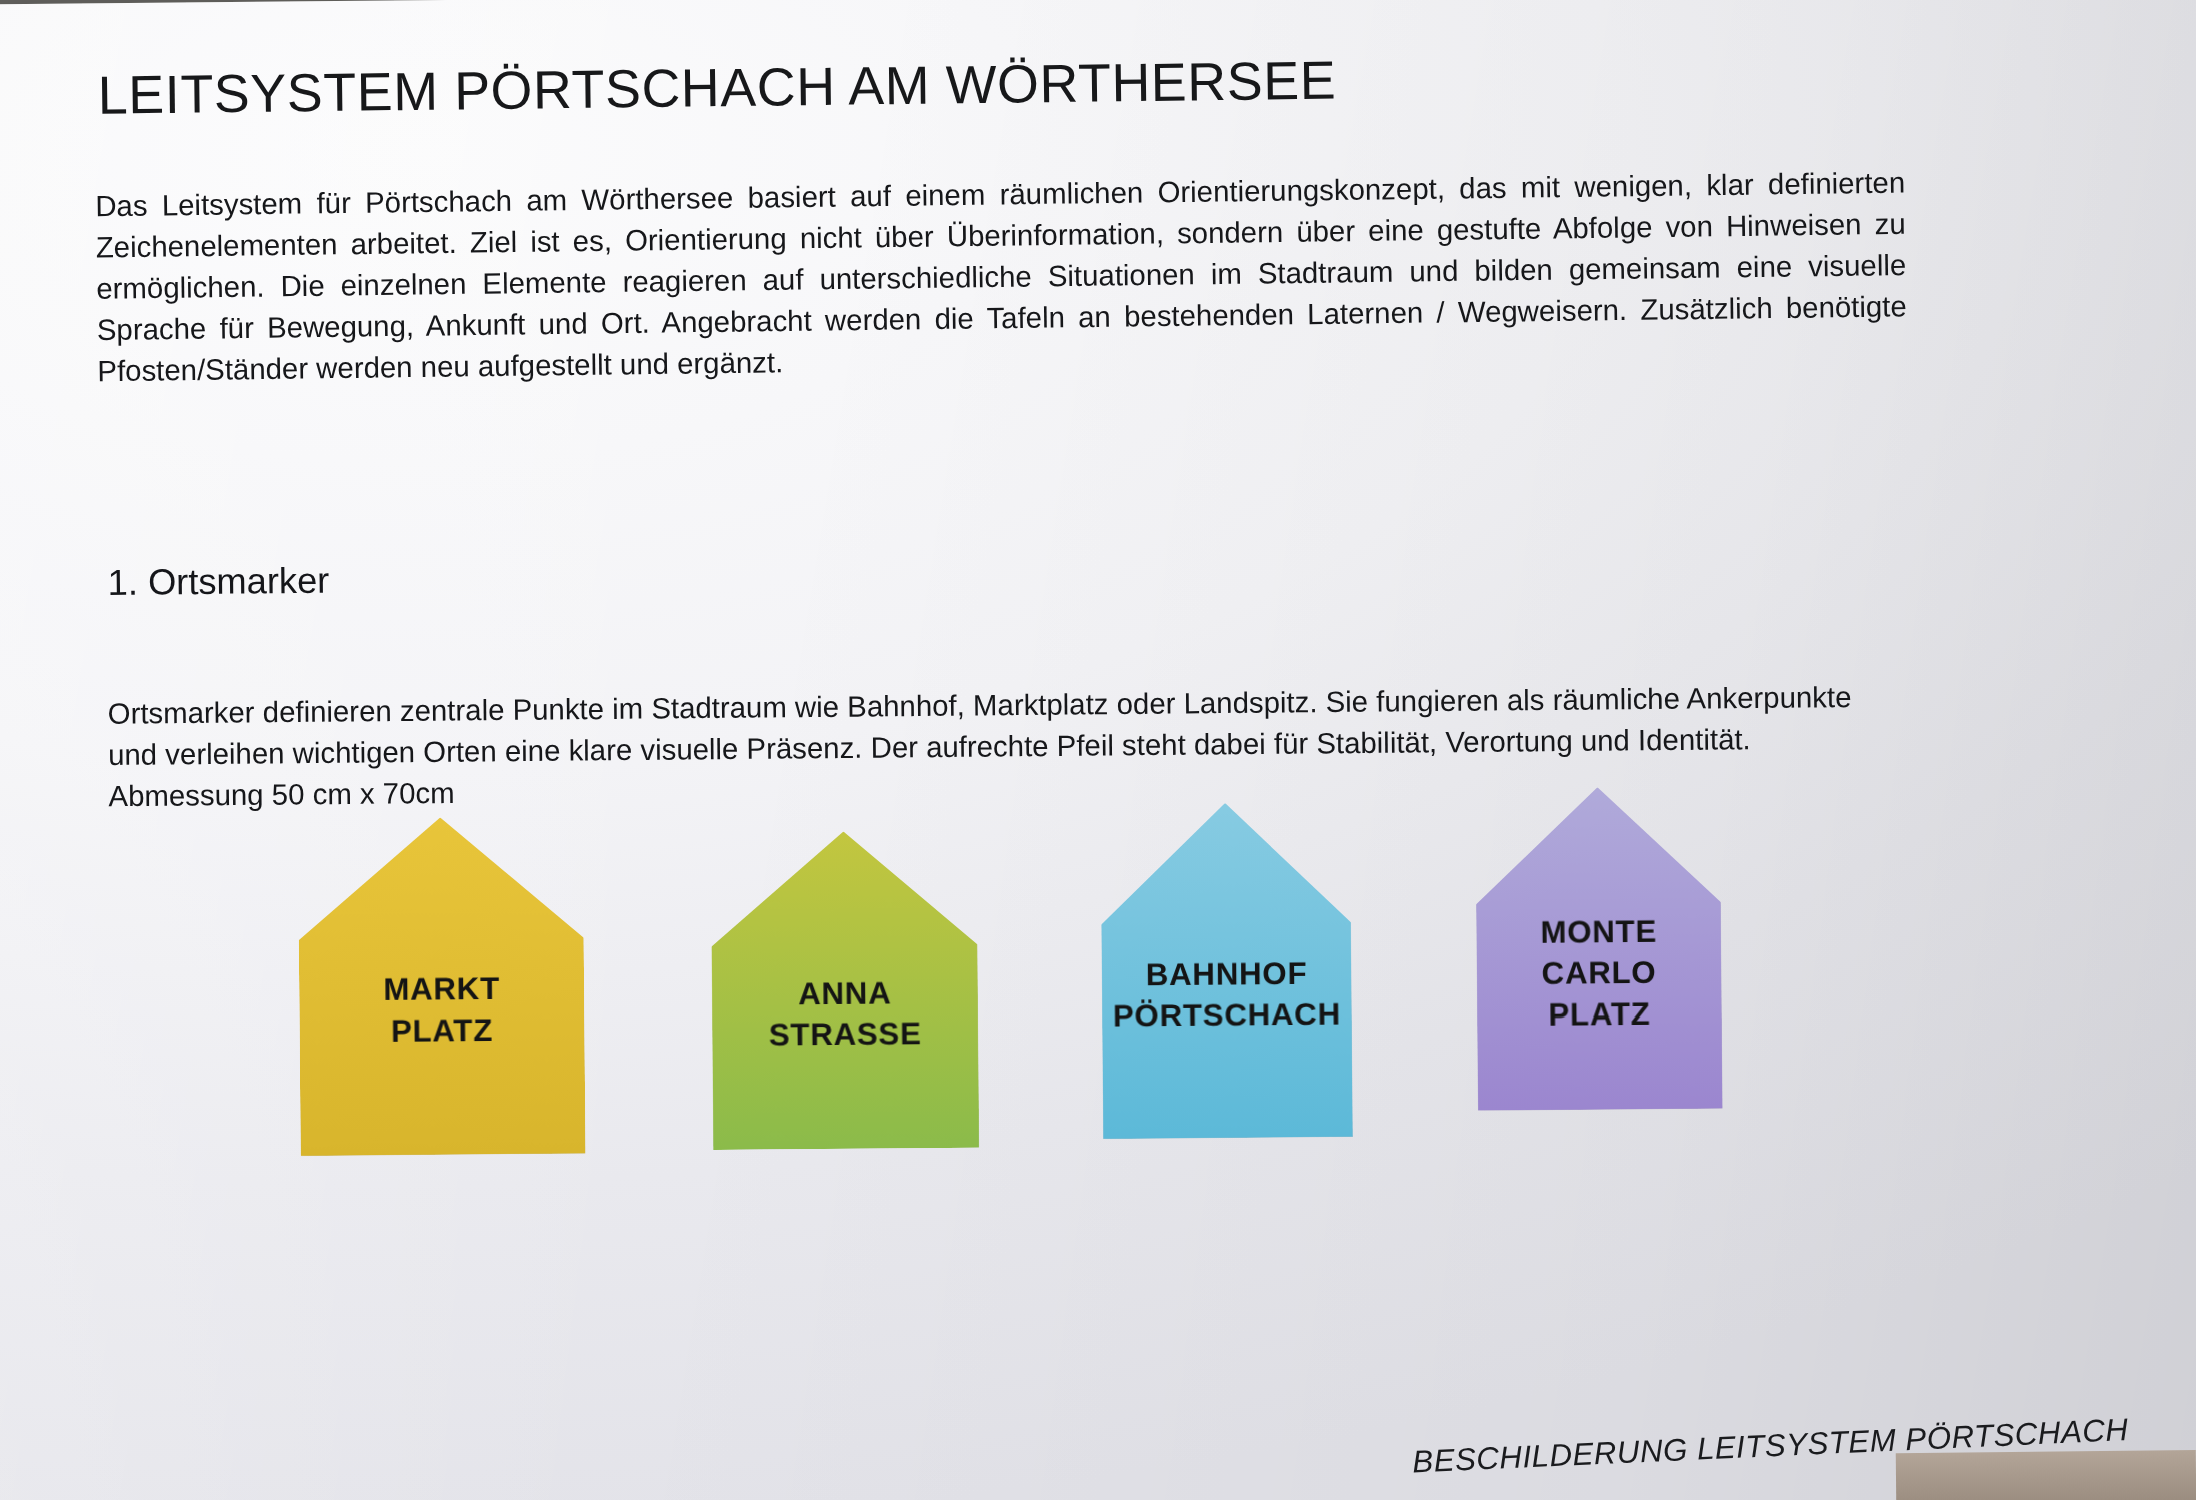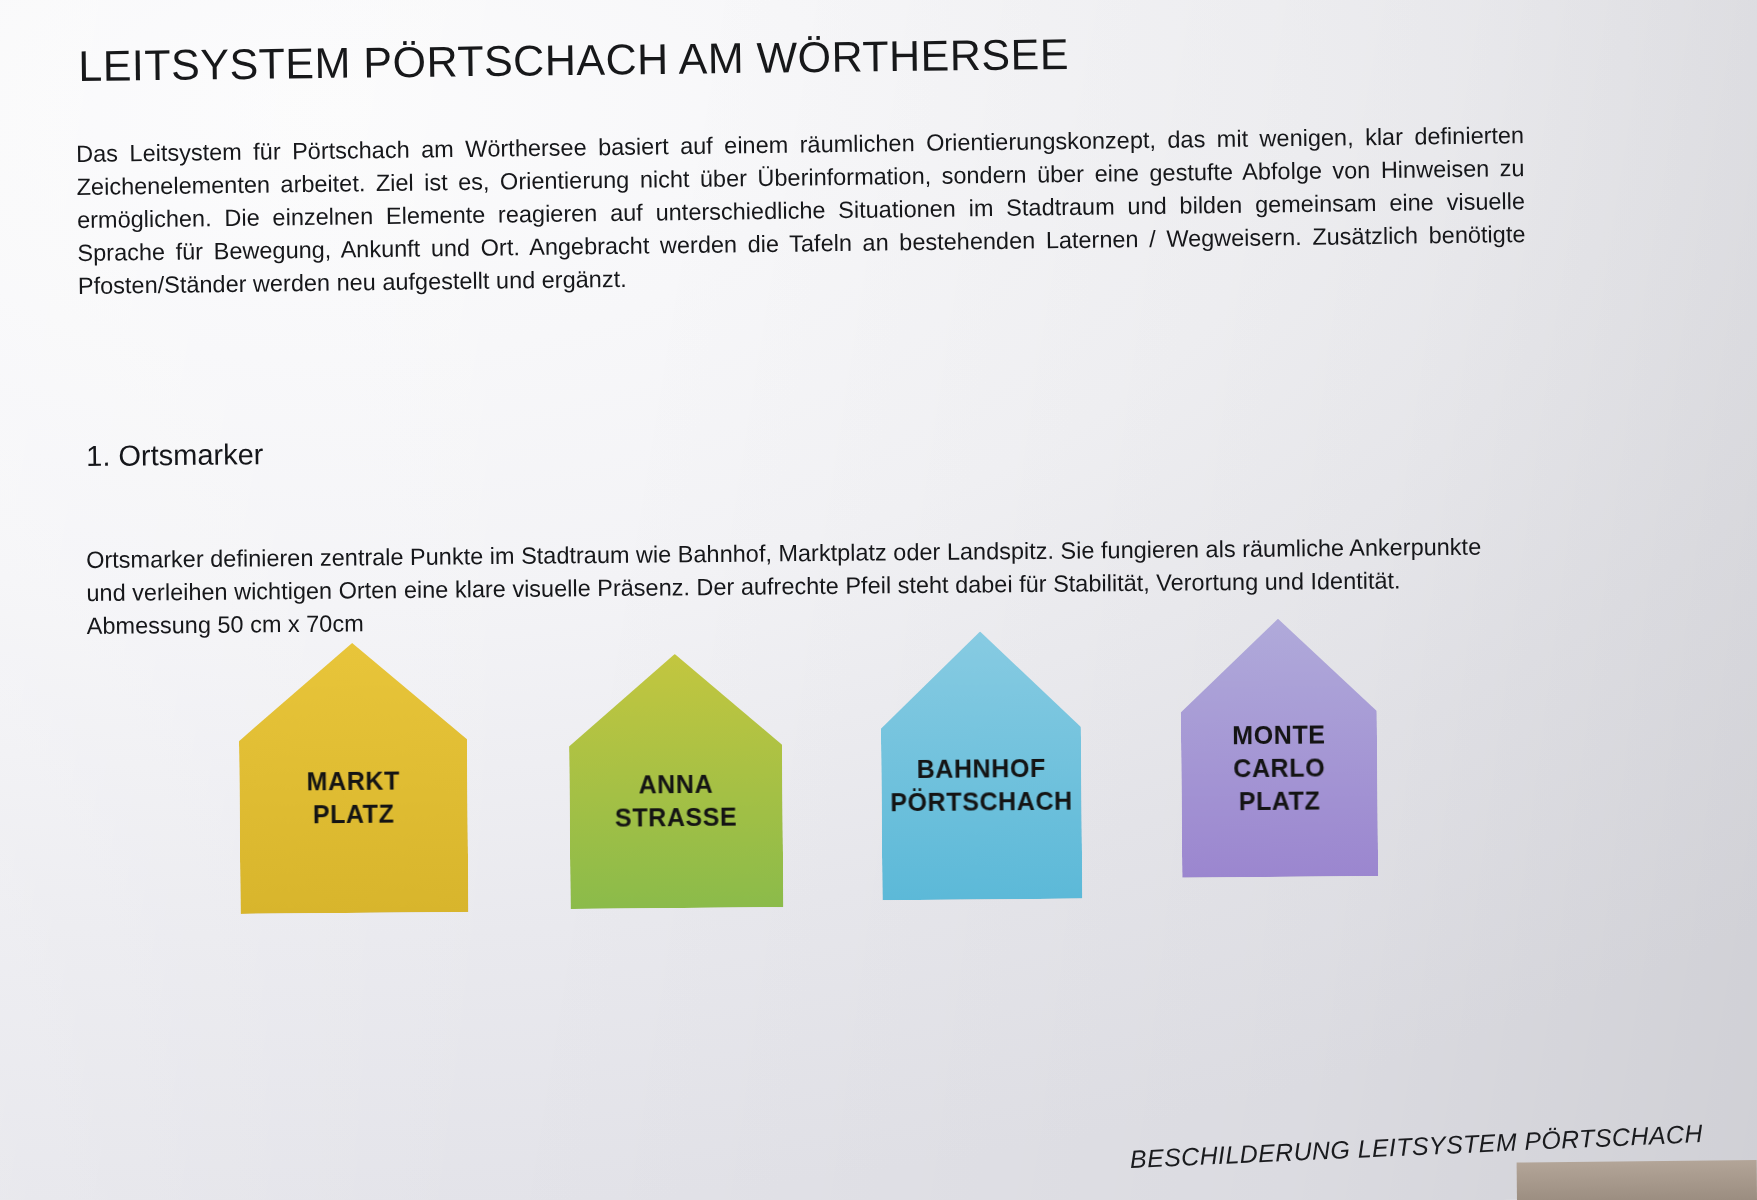--- a/index.html
+++ b/index.html
@@ -12,20 +12,21 @@
     height: 1200px;
     overflow: hidden;
     font-family: "Liberation Sans", sans-serif;
   }
 
   
   #page-root {
     position: absolute;
     inset: 0;
     background: #ffffff;
+    margin-top: 11px;
   }
 
   .paper {
     position: absolute;
     left: -14px;
     top: -16px;
     width: 1790px;
     height: 1222px;
     background:
       radial-gradient(120% 90% at 20% 10%, #fbfbfc 0%, #f3f3f6 45%, #e9e9ee 75%, #e3e3e9 100%);

